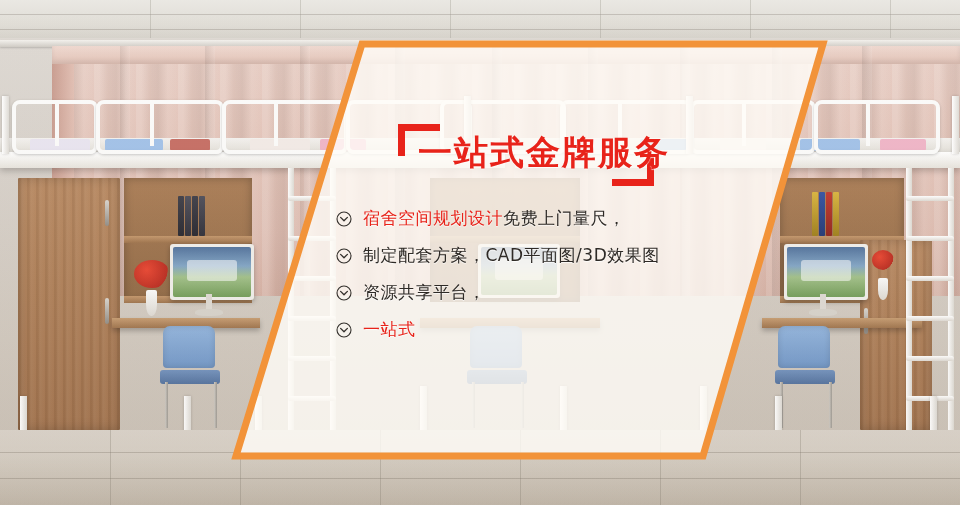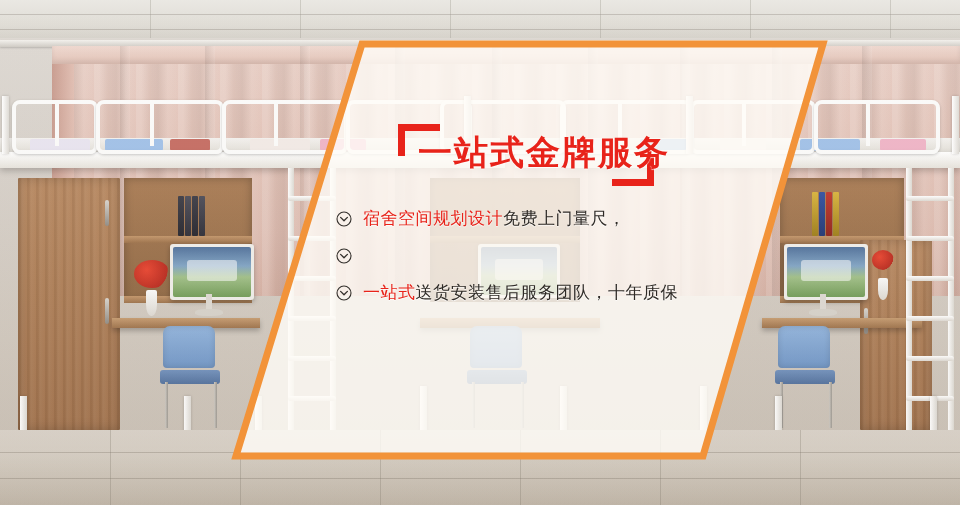--- a/index.html
+++ b/index.html
@@ -340,39 +340,50 @@
           <svg width="16" height="16" viewBox="0 0 16 16">
             <circle cx="8" cy="8" r="7" fill="none" stroke="#33302c" stroke-width="1.1"></circle>
             <path d="M4.6 6.4 L8 9.8 L11.4 6.4" fill="none" stroke="#33302c" stroke-width="1.3" stroke-linecap="round" stroke-linejoin="round"></path>
           </svg>
         </span>
         <span class="txt hl">宿舍空间规划设计</span>
         <span class="txt">免费上门量尺，</span>
         <span class="txt"></span>
       </div>
 
-
-
       <div class="item">
         <span class="bullet">
           <svg width="16" height="16" viewBox="0 0 16 16">
             <circle cx="8" cy="8" r="7" fill="none" stroke="#33302c" stroke-width="1.1"></circle>
             <path d="M4.6 6.4 L8 9.8 L11.4 6.4" fill="none" stroke="#33302c" stroke-width="1.3" stroke-linecap="round" stroke-linejoin="round"></path>
           </svg>
         </span>
+        <span class="txt">制定配套方案，CAD平面图/3D效果图</span>
+        <span class="txt hl"></span>
+        <span class="txt"></span>
+      </div>
+
+
+      <div class="item">
+        <span class="bullet">
+          <svg width="16" height="16" viewBox="0 0 16 16">
+            <circle cx="8" cy="8" r="7" fill="none" stroke="#33302c" stroke-width="1.1"></circle>
+            <path d="M4.6 6.4 L8 9.8 L11.4 6.4" fill="none" stroke="#33302c" stroke-width="1.3" stroke-linecap="round" stroke-linejoin="round"></path>
+          </svg>
+        </span>
+        <span class="txt">资源共享平台，</span>
         <span class="txt"></span>
       </div>
 
       <div class="item">
         <span class="bullet">
           <svg width="16" height="16" viewBox="0 0 16 16">
             <circle cx="8" cy="8" r="7" fill="none" stroke="#33302c" stroke-width="1.1"></circle>
             <path d="M4.6 6.4 L8 9.8 L11.4 6.4" fill="none" stroke="#33302c" stroke-width="1.3" stroke-linecap="round" stroke-linejoin="round"></path>
           </svg>
         </span>
         <span class="txt"></span>
         <span class="txt hl">一站式</span>
-        <span class="txt">送货安装售后服务团队，十年质保</span>
       </div>
 
     </div>
   </div>
 </div>
 
 </body></html>

